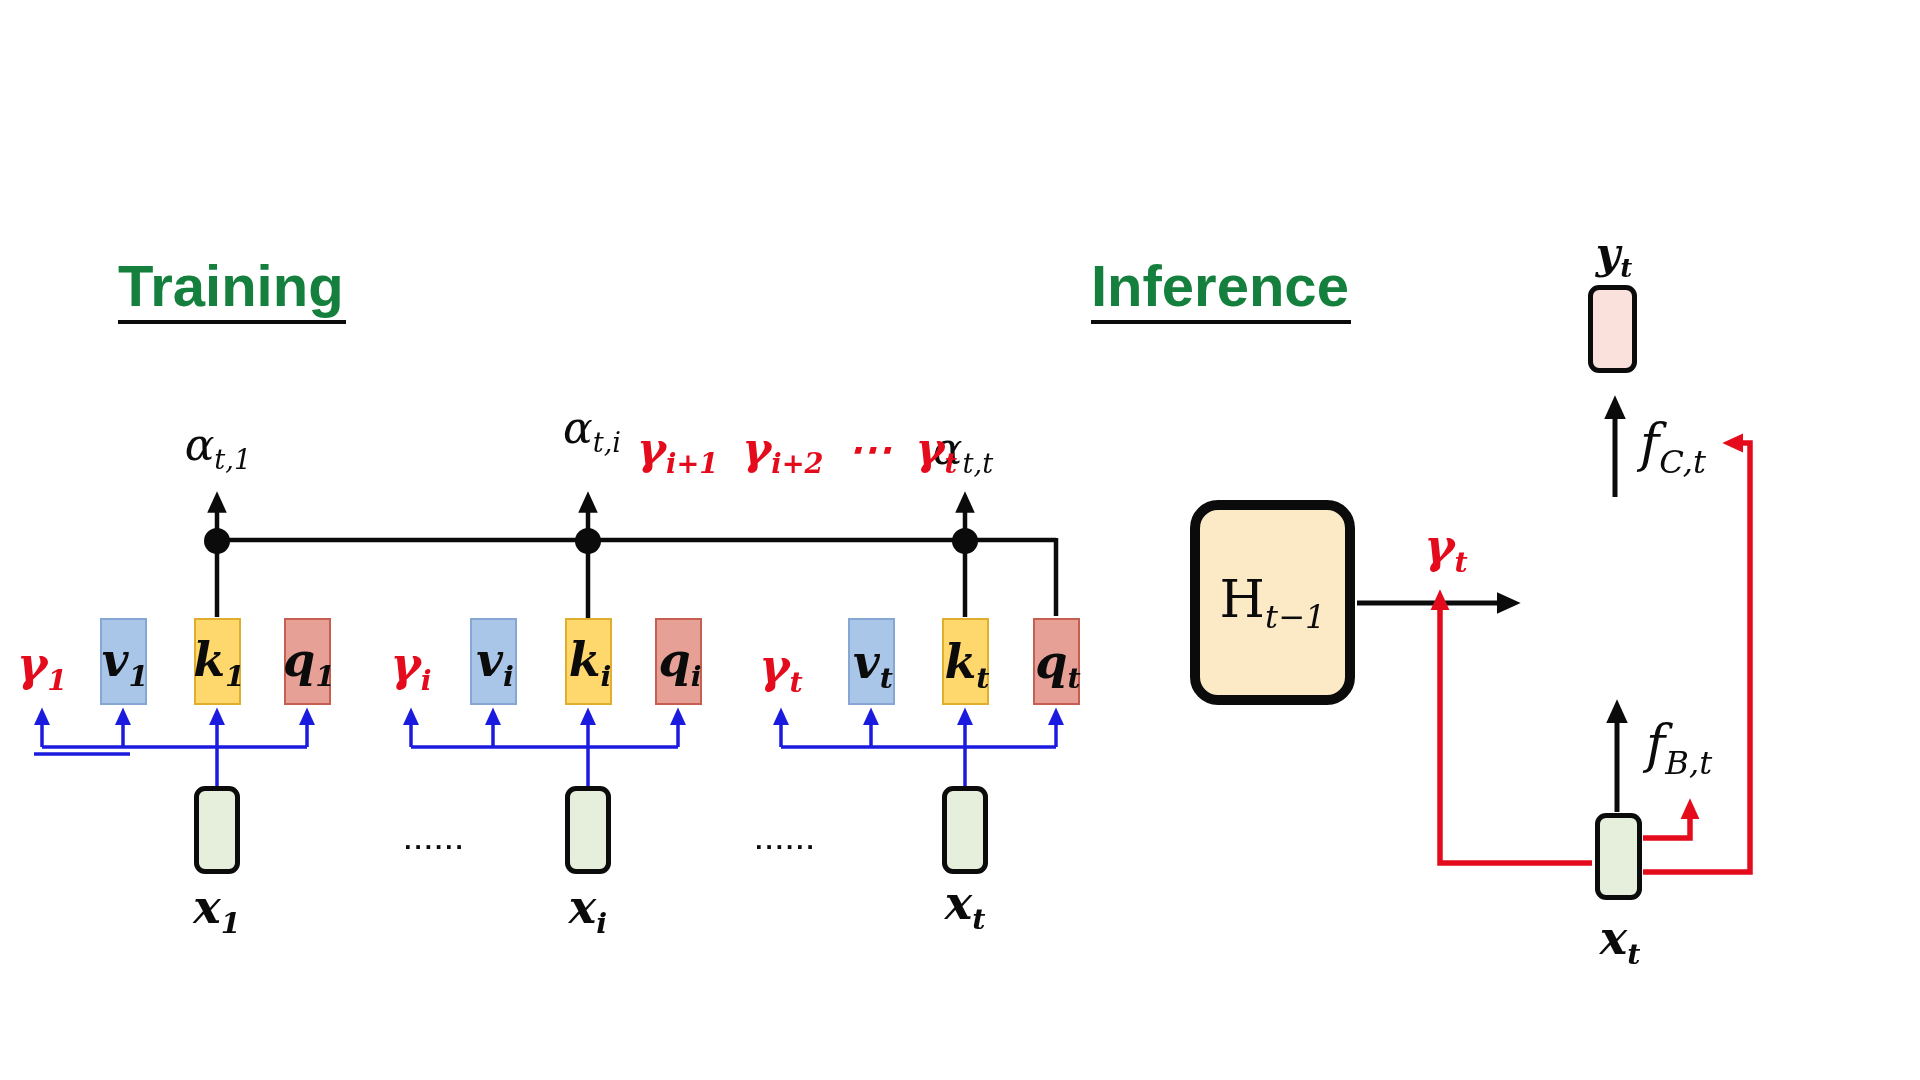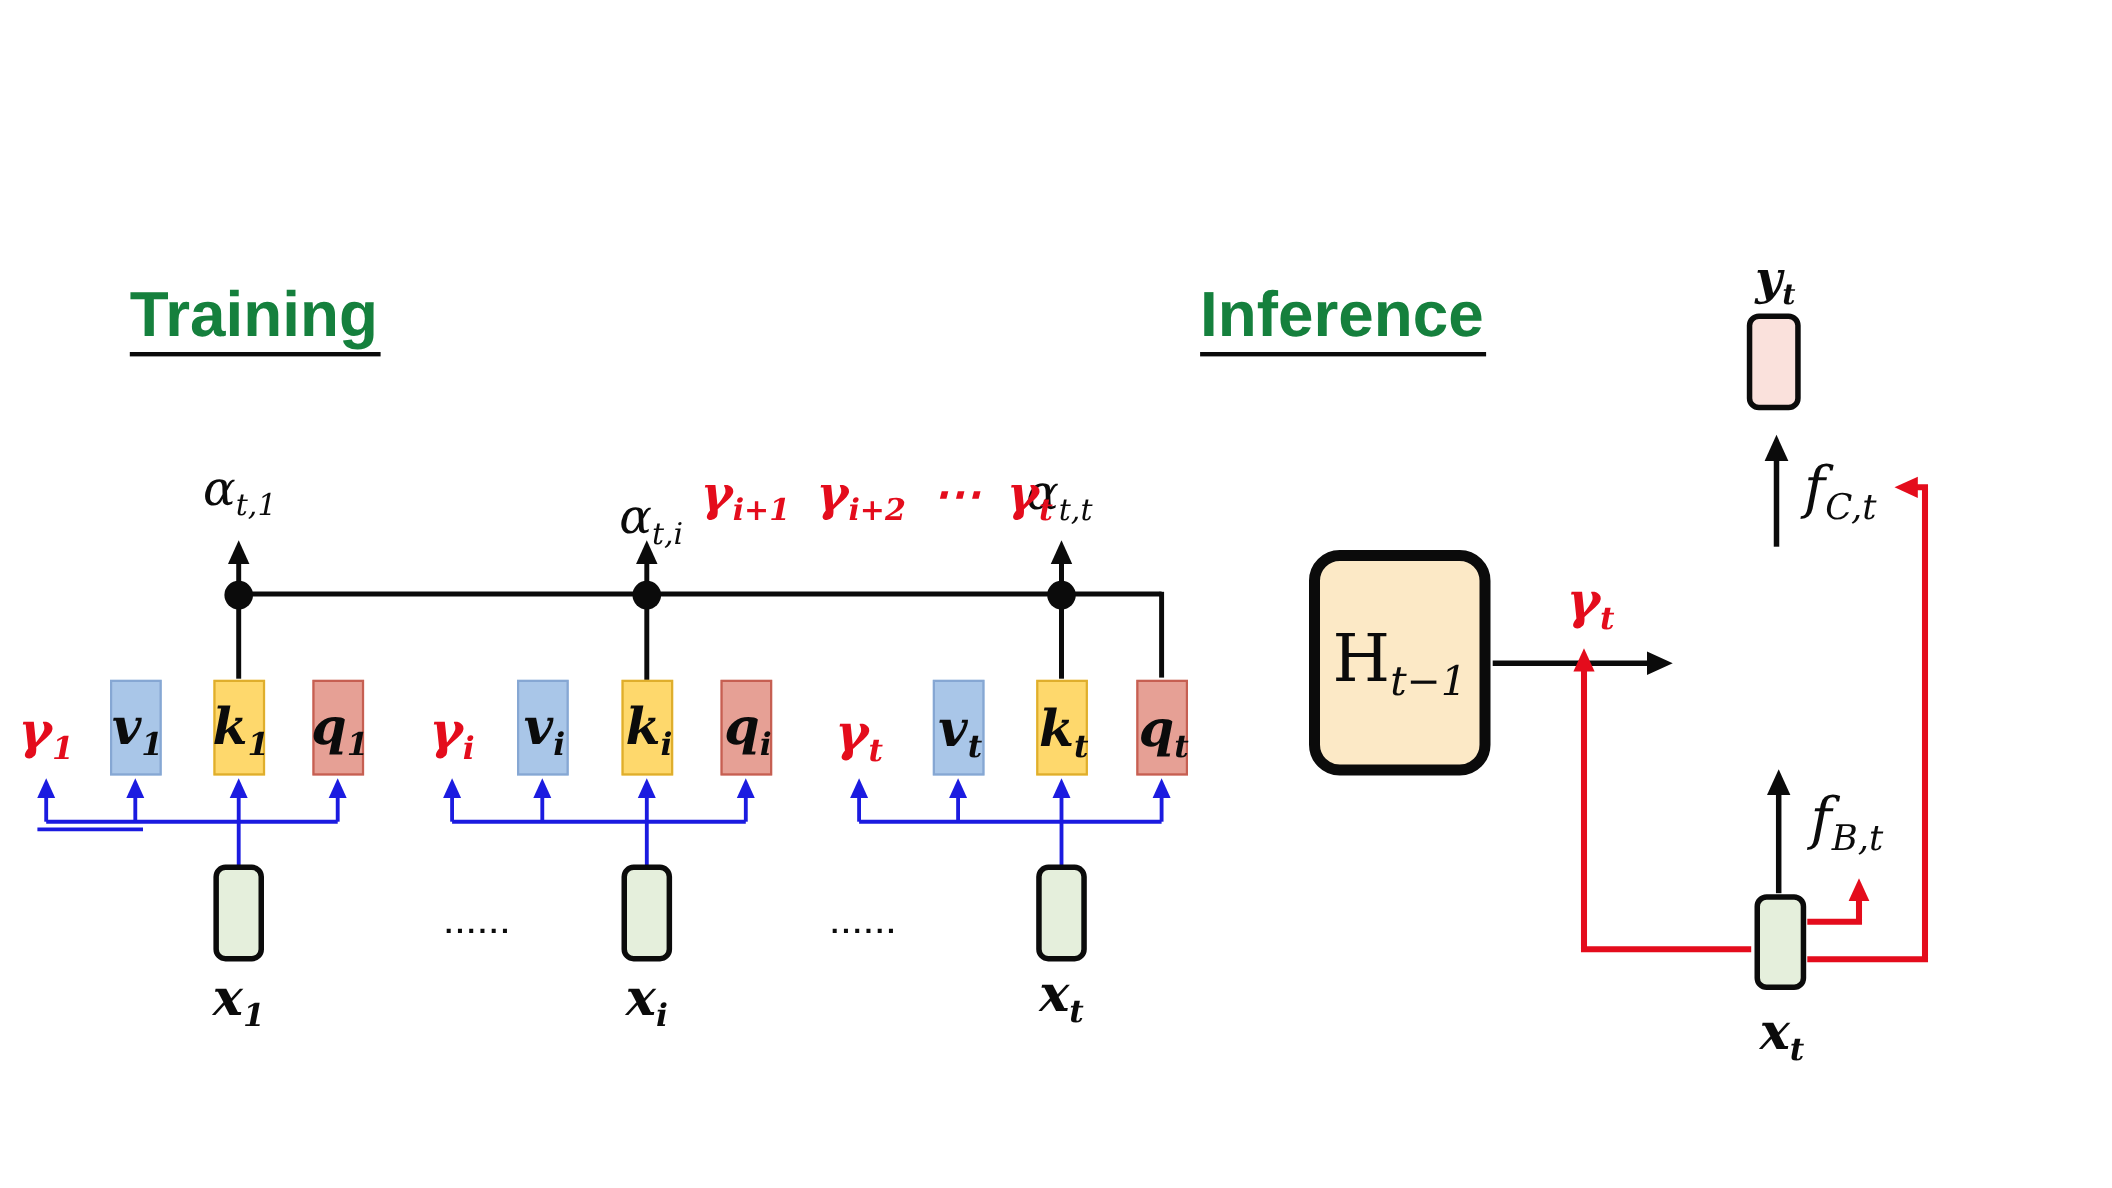--- a/index.html
+++ b/index.html
@@ -18,21 +18,21 @@
   .math .ms{font-style:italic;font-size:0.62em;vertical-align:-0.35em;letter-spacing:0;}
   .bold{font-weight:700;text-align:center;}
   .w600{font-weight:600;}
   .red{color:var(--red);}
   .alpha{font-size:44px;}
   .gamma{font-size:46px;}
   .boxlab{font-size:46px;}
   .xlab{font-size:46px;}
   .ylab{font-size:42px;}
   .flab{font-size:52px;}
-  .hlab{font-size:60px;}
+  .hlab{font-size:52px;}
   .hlab .mb{font-style:normal;font-weight:400;}
   .decayrow{display:flex;gap:24px;align-items:baseline;transform:translate(0,-50%);text-align:right;}
   .dots6{font-size:26px;font-weight:700;letter-spacing:3px;color:#0b0b0b;}
 
   
   .box{position:absolute;box-sizing:border-box;}
   .slim{width:47px;height:87px;border:2px solid;}
   .vbox{background:var(--v_fill);border-color:var(--v_border);}
   .kbox{background:var(--k_fill);border-color:var(--k_border);}
   .qbox{background:var(--q_fill);border-color:var(--q_border);}
@@ -116,21 +116,21 @@
       <polyline class="srd" points="1643,872 1750,872 1750,443 1730,443" marker-end="url(#ah-rd)"></polyline>
       <polyline class="srd" points="1643,838 1690,838 1690,806" marker-end="url(#ah-rd)"></polyline>
     </g>
   </svg>
 
 
   <div class="abs heading" style="left:118px;top:256px">Training</div>
   <div class="abs heading" style="left:1091px;top:256px">Inference</div>
 
   <span class="abs ctr math alpha" style="left:218px;top:447px"><i class="mb">α</i><sub class="ms">t,1</sub></span>
-  <span class="abs ctr math alpha" style="left:592px;top:473px"><i class="mb">α</i><sub class="ms">t,i</sub></span>
+  <span class="abs ctr math alpha" style="left:592px;top:430px"><i class="mb">α</i><sub class="ms">t,i</sub></span>
   <span class="abs ctr math alpha" style="left:963px;top:451px"><i class="mb">α</i><sub class="ms">t,t</sub></span>
 
   <div class="abs decayrow" style="left:637px;top:451px">
     <span class="math alpha w600 red"><i class="mb">γ</i><sub class="ms">i+1</sub></span>
     <span class="math alpha w600 red"><i class="mb">γ</i><sub class="ms">i+2</sub></span>
     <span class="math alpha w600 red"><i class="mb">⋯</i><sub class="ms"></sub></span>
     <span class="math alpha w600 red"><i class="mb">γ</i><sub class="ms">t</sub></span>
   </div>
 
   <span class="abs ctr math gamma bold red" style="left:42px;top:667px"><i class="mb">γ</i><sub class="ms">1</sub></span>

